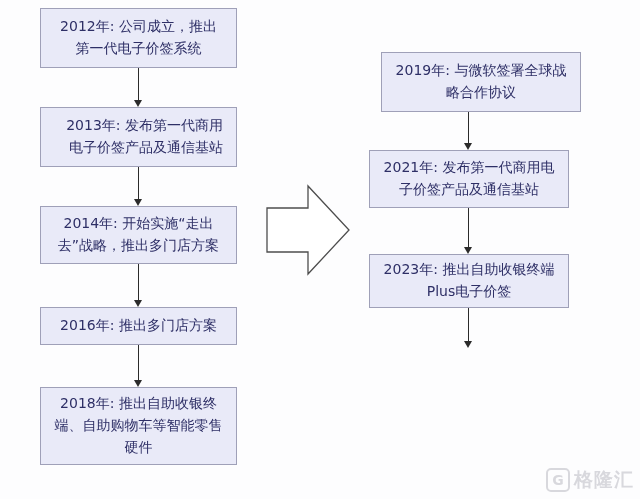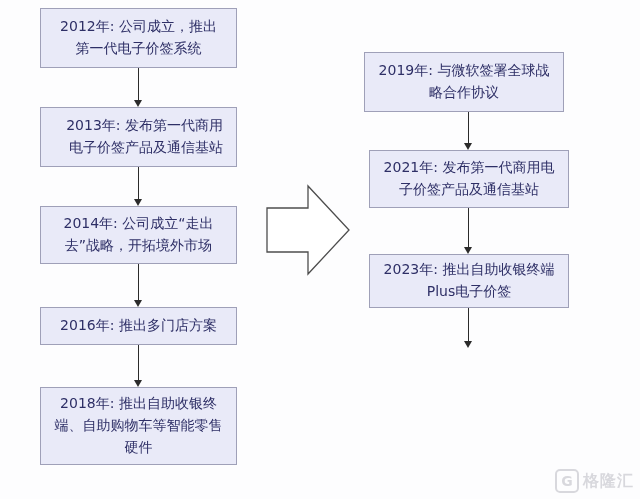--- a/index.html
+++ b/index.html
@@ -72,38 +72,38 @@
     align-items: center;
     justify-content: center;
     width: 20px;
     height: 20px;
     border: 2.5px solid var(--watermark, #d7d7dc);
     border-radius: 5px;
     font-size: 14px;
     font-weight: 700;
   }
   .wm-text {
-    font-size: 16px;
+    font-size: 19px;
     font-weight: 700;
     letter-spacing: 1px;
   }
 </style>
 </head>
 <body>
 
 <div class="canvas">
 
   <div class="box" style="left:40px; top:8px; width:197px; height:60px;">
     <span>2012年: 公司成立，推出第一代电子价签系统</span>
   </div>
   <div class="box" style="left:40px; top:107px; width:197px; height:60px;text-align:right;">
     <span>2013年: 发布第一代商用电子价签产品及通信基站</span>
   </div>
   <div class="box" style="left:40px; top:206px; width:197px; height:58px;">
-    <span>2014年: 公司成立“走出去”战略，开拓境外市场</span>
+    <span>2014年: 开始实施“走出去”战略，推出多门店方案</span>
   </div>
   <div class="box" style="left:40px; top:307px; width:197px; height:38px;">
     <span>2016年: 推出多门店方案</span>
   </div>
   <div class="box" style="left:40px; top:387px; width:197px; height:78px;">
     <span>2018年: 推出自助收银终端、自助购物车等智能零售硬件</span>
   </div>
 
   <div class="connector" style="left:132px; top:68px; height:39px;">
     <i class="cline"></i>
@@ -119,21 +119,21 @@
   </div>
   <div class="connector" style="left:132px; top:345px; height:42px;">
     <i class="cline"></i>
     <i class="chead"></i>
   </div>
 
   <svg class="big-arrow" width="92" height="100" viewBox="0 0 92 100">
     <polygon points="5,28 46,28 46,6 87,50 46,94 46,72 5,72" fill="#ffffff" stroke="#4d4d4d" stroke-width="1.3" stroke-linejoin="miter"></polygon>
   </svg>
 
-  <div class="box" style="left:364px; top:52px; width:200px; height:60px;">
+  <div class="box" style="left:381px; top:52px; width:200px; height:60px;">
     <span>2019年: 与微软签署全球战略合作协议</span>
   </div>
   <div class="box" style="left:369px; top:150px; width:200px; height:58px;">
     <span>2021年: 发布第一代商用电子价签产品及通信基站</span>
   </div>
   <div class="box" style="left:369px; top:254px; width:200px; height:54px;">
     <span>2023年: 推出自助收银终端 Plus电子价签</span>
   </div>
 
   <div class="connector" style="left:462px; top:112px; height:38px;">

